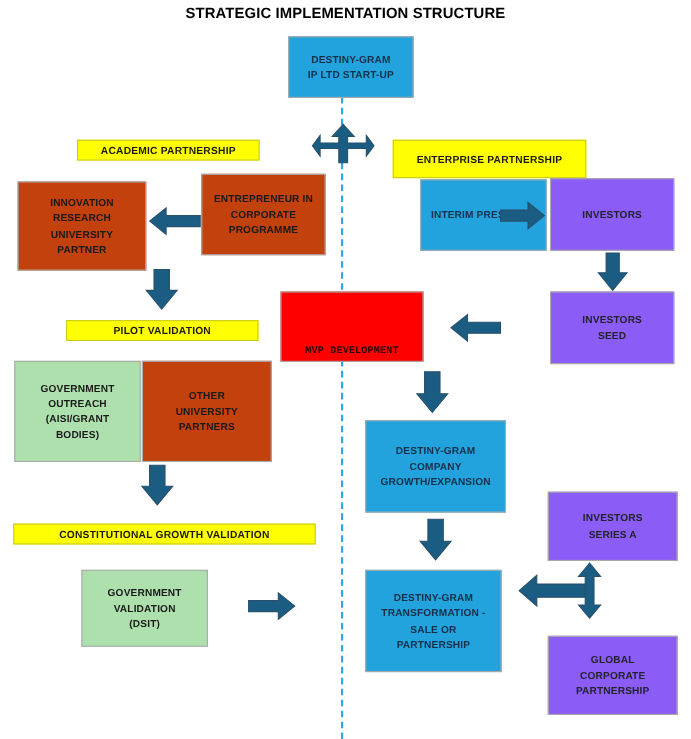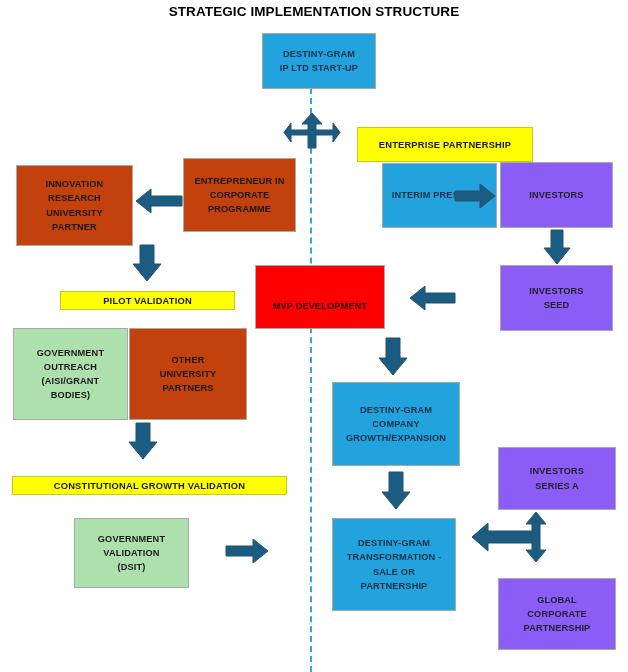--- a/index.html
+++ b/index.html
@@ -59,21 +59,21 @@
     position:absolute;
     box-sizing:border-box;
     display:flex;
     align-items:center;
     justify-content:center;
     font-size:9.3px;
     font-weight:bold;
     letter-spacing:.2px;
   }
   
-  .mvp{align-items:center;padding-top:21px;}
+  .mvp{align-items:flex-end;padding-top:21px;font-family:Liberation Mono, monospace;}
   .arrow{position:absolute;}
   .arrow svg{display:block;overflow:visible;}
 </style>
 </head>
 <body>
 
 <div id="canvas">
 
   <div class="title">STRATEGIC IMPLEMENTATION STRUCTURE</div>
 
@@ -83,20 +83,23 @@
     <span class="tx">DESTINY-GRAM
 IP LTD START-UP</span>
   </div>
 
   <div class="arrow" style="left:284px;top:112px;width:56px;height:36px;">
     <svg width="56" height="36" viewBox="0 0 56 36">
       <path d="M28 1 L38 12 L32 12 L32 18 L49 18 L49 11 L56 20.5 L49 30 L49 23 L32 23 L32 36 L24 36 L24 23 L7 23 L7 30 L0 20.5 L7 11 L7 18 L24 18 L24 12 L18 12 Z" fill="#1b5d82" stroke="#27506b" stroke-width="1"></path>
     </svg>
   </div>
 
+  <div class="banner c-yellow" style="left:70px;top:127px;width:166px;height:19px;">
+    <span>ACADEMIC PARTNERSHIP</span>
+  </div>
 
   <div class="banner c-yellow" style="left:357px;top:127px;width:176px;height:35px;">
     <span>ENTERPRISE PARTNERSHIP</span>
   </div>
 
   <div class="box c-peach" style="left:16px;top:165px;width:117px;height:81px;">
     <span class="tx">INNOVATION
 RESEARCH
 UNIVERSITY
 PARTNER</span>

